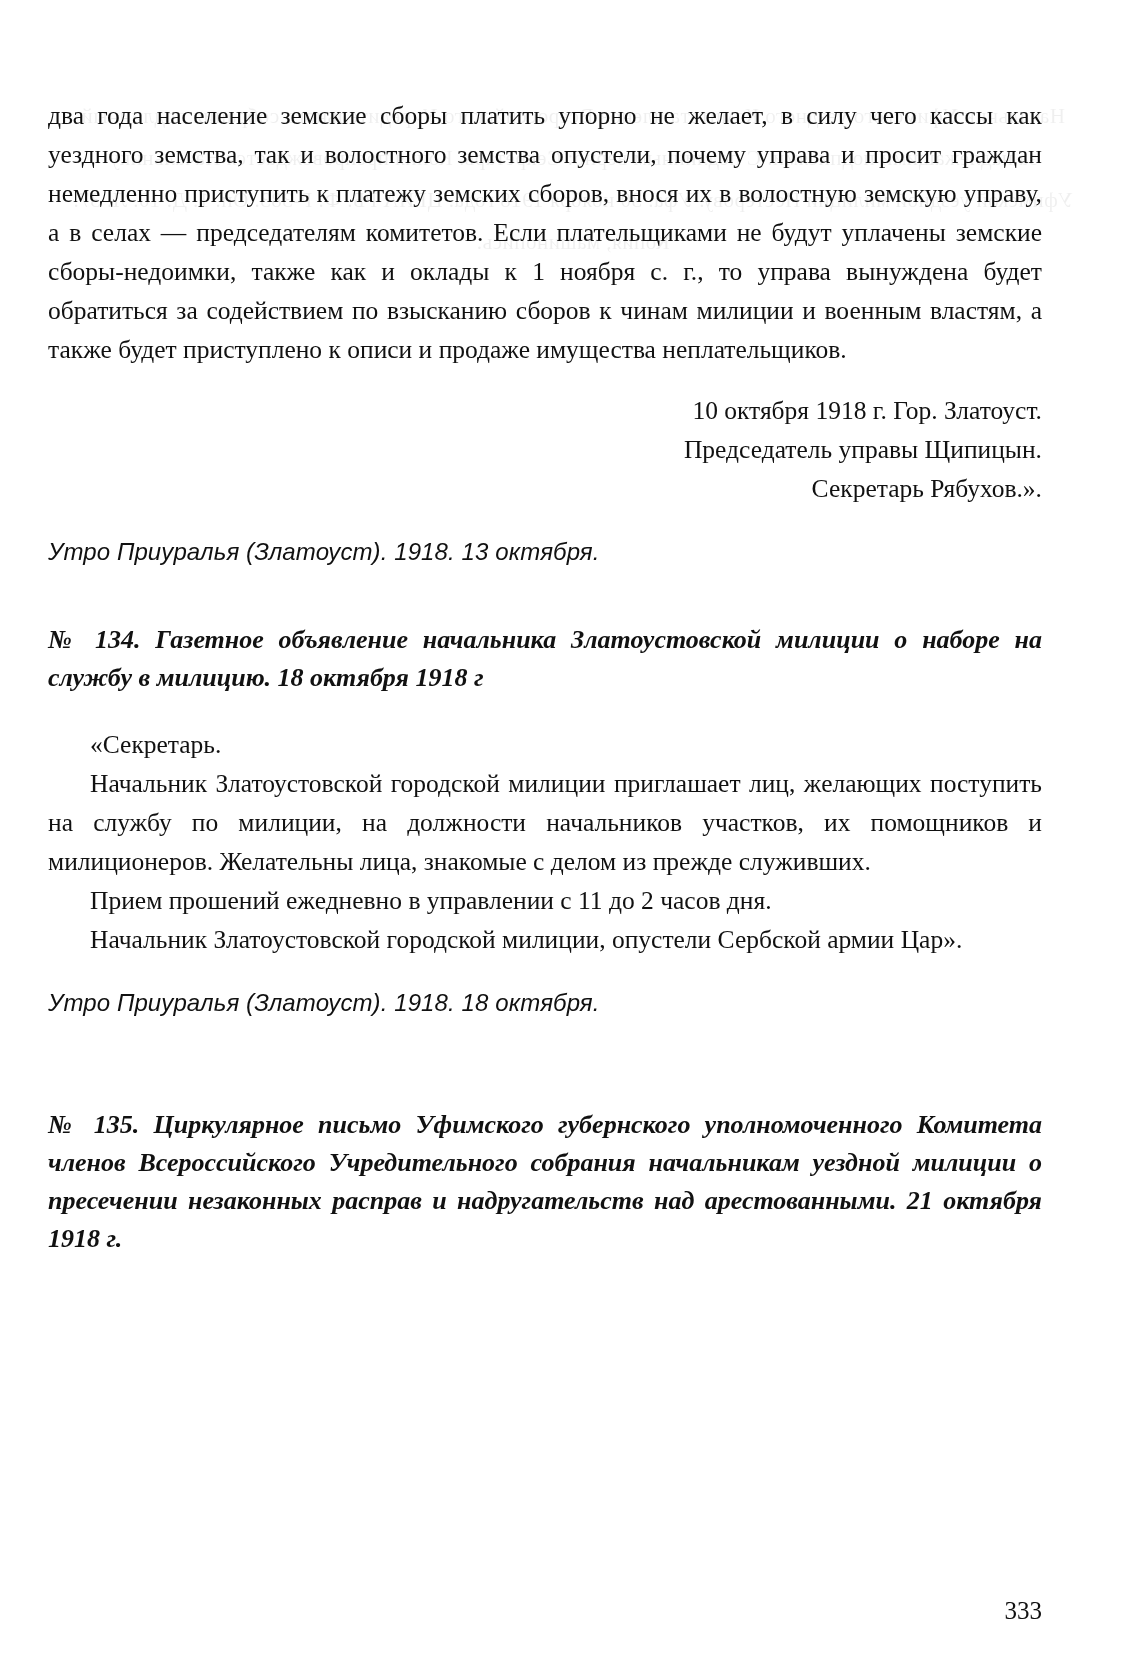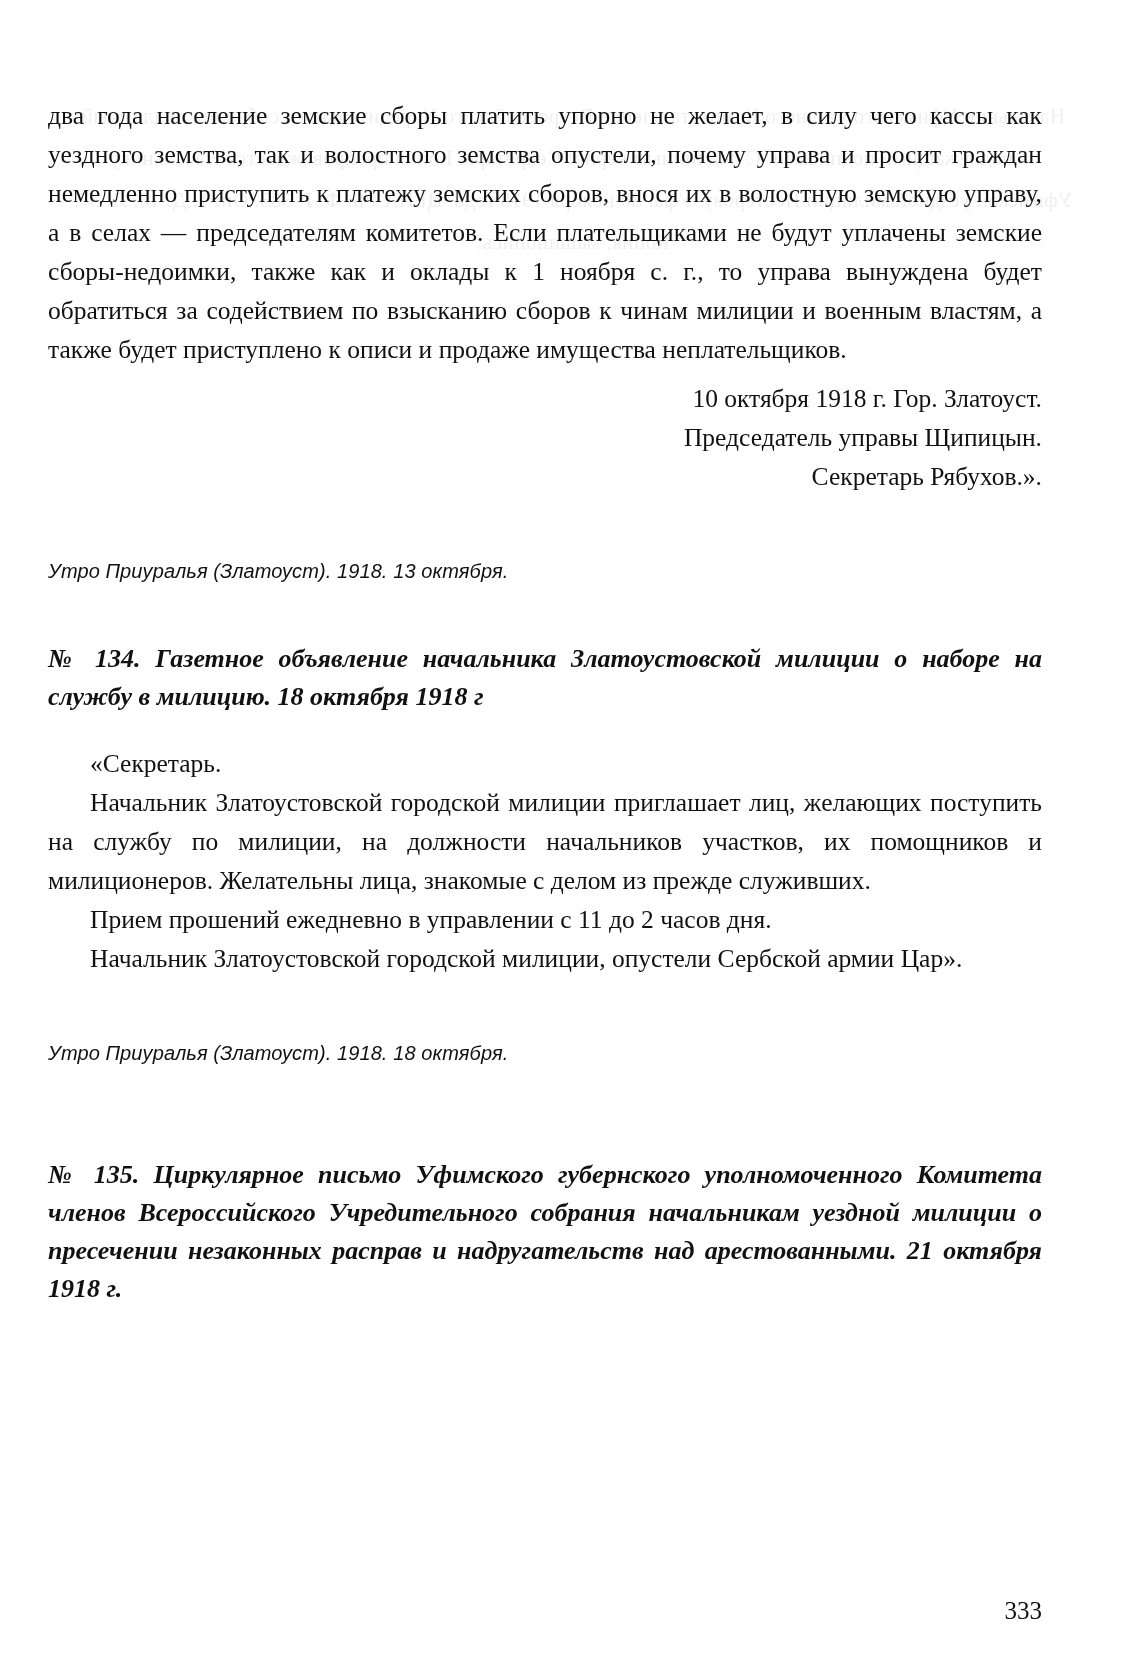--- a/index.html
+++ b/index.html
@@ -43,30 +43,30 @@
     font-size: 25.5px;
     line-height: 39px;
     text-align: justify;
     text-justify: inter-word;
     hyphens: manual;
   }
   .indent {
     text-indent: 42px;
   }
   .sign-block {
-    margin-top: 10px;
+    margin-top: 22px;
     font-size: 25.5px;
     line-height: 39px;
     text-align: right;
   }
   .source-line {
     font-style: italic;
-    font-size: 20px;
+    font-size: 24px;
     line-height: 34px;
-    margin-top: 58px;
+    margin-top: 27px;
     font-family: "Liberation Sans", sans-serif;
     letter-spacing: .1px;
   }
   .doc-heading {
     font-weight: bold;
     font-style: italic;
     font-size: 26px;
     line-height: 38px;
     margin-top: 52px;
     margin-bottom: 10px;

